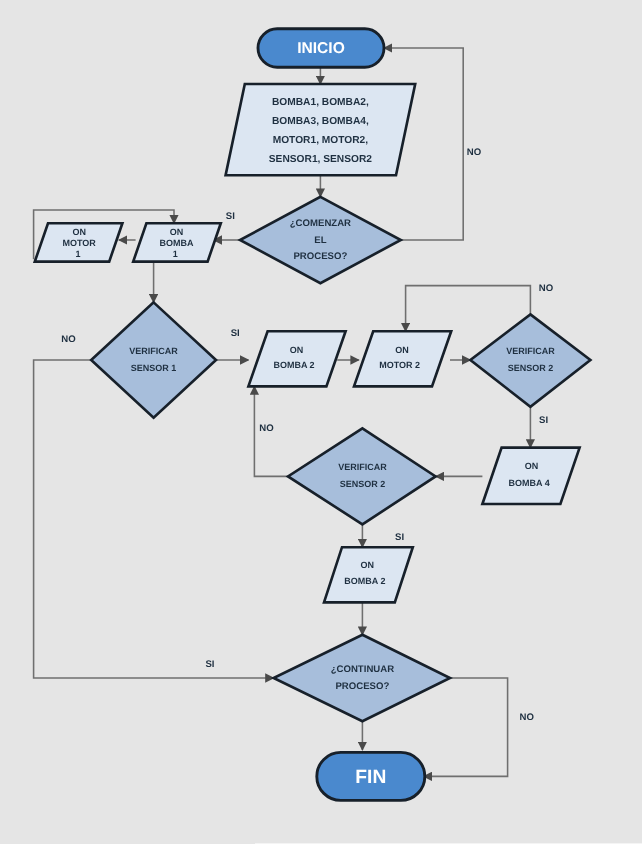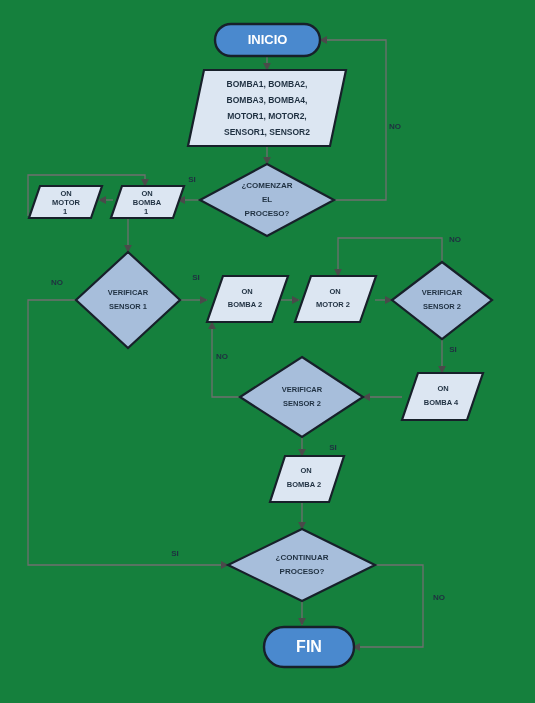--- a/index.html
+++ b/index.html
@@ -5,21 +5,21 @@
 <style>
   html,body{margin:0;padding:0;background:#ffffff;}
   body{
     font-family:"Liberation Sans","DejaVu Sans",sans-serif;
     -webkit-font-smoothing:antialiased;
   }
   #stage{
     position:relative;
     width:535px;
     height:703px;
-    background:#15803d;
+    background:#e5e5e5;
     overflow:hidden;
   }
   #stage svg{display:block;}
   .node-label{
     font-family:"Liberation Sans","DejaVu Sans",sans-serif;
     font-weight:bold;
     fill:#1f3041;
     text-anchor:middle;
     dominant-baseline:middle;
     pointer-events:none;

